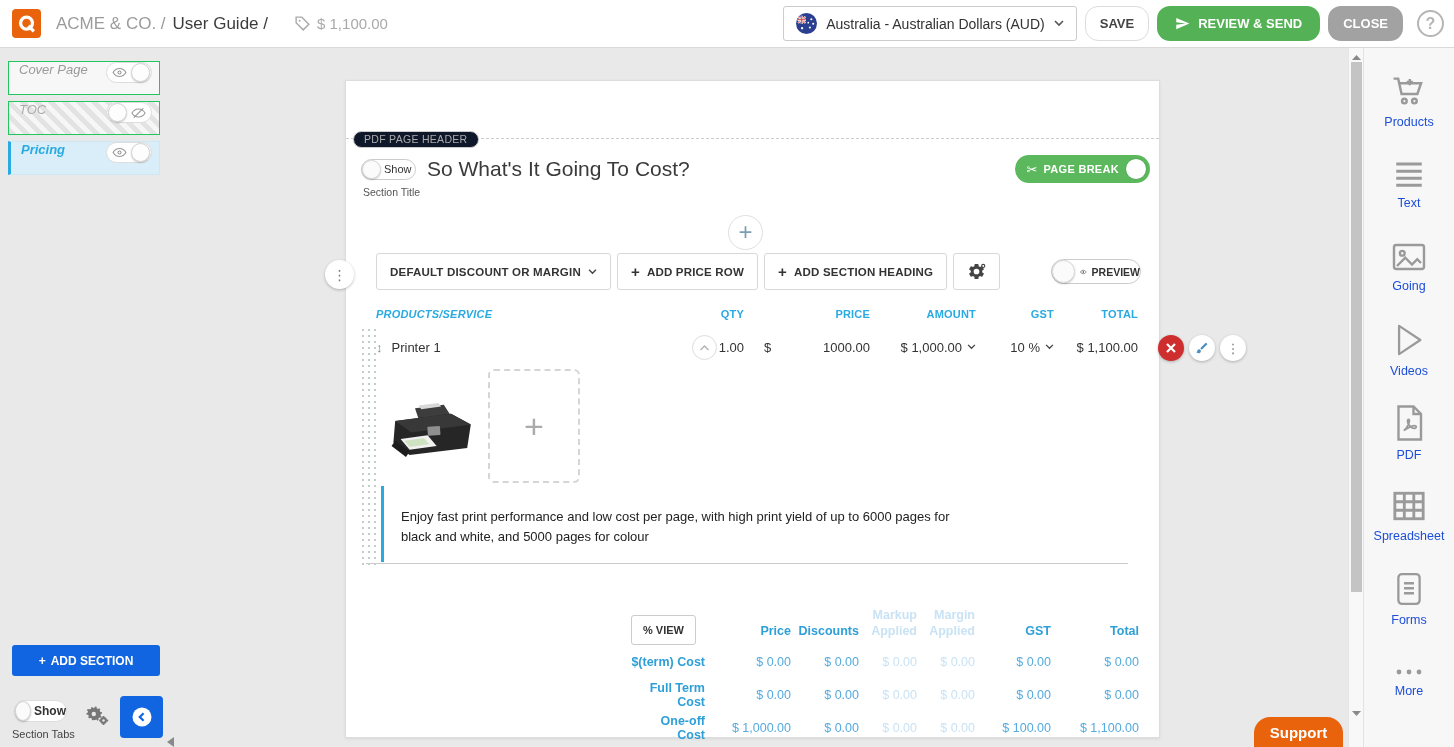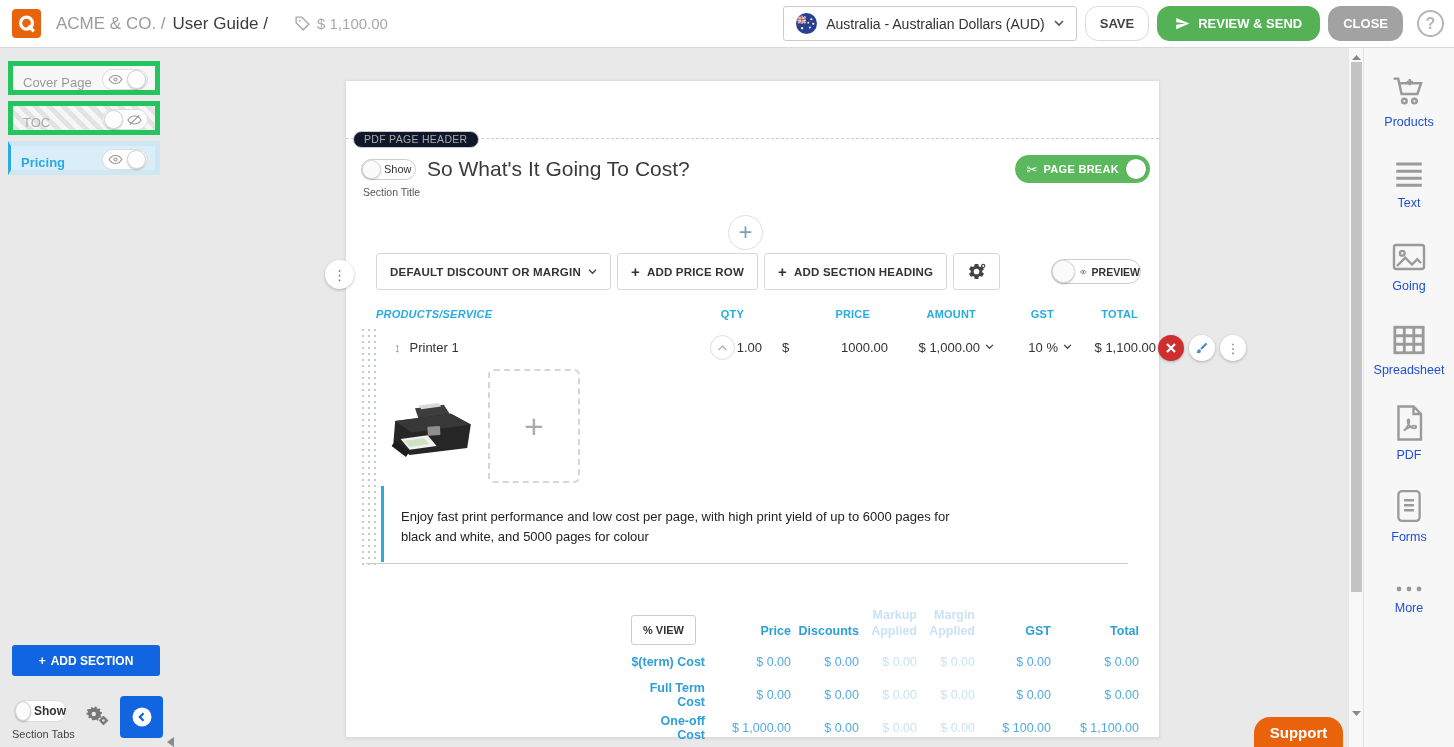--- a/index.html
+++ b/index.html
@@ -20,23 +20,23 @@
   .btn { height:35px; border-radius:13px; display:flex; align-items:center; gap:8px;
     padding:0 14px; font-size:13px; font-weight:bold; cursor:pointer; border:1px solid transparent; }
   .btn-save { background:#fff; border-color:#dcdcdc; color:#444; }
   .btn-send { background:#55b155; color:#fff; padding:0 17px; }
   .btn-close { background:#a2a2a2; color:#fff; }
   .help { width:27px; height:27px; border:2px solid #b5b5b5; border-radius:50%; color:#b5b5b5;
     font-size:16px; font-weight:bold; display:flex; align-items:center; justify-content:center; margin-left:6px; cursor:pointer; }
 
   
   .sidebar { position:absolute; top:48px; left:0; width:165px; bottom:0; background:#e9e9e9; z-index:20; }
-  .sec-item { width:152px; margin:0 0 6px 8px; height:34px; background:#f7f7f7; border:5px solid #22c55e;
-    display:flex; align-items:flex-end; justify-content:space-between; padding:0 7px 0 10px;
-    font-size:13px; color:#9a9a9a; cursor:pointer; }
+  .sec-item { width:152px; margin:0 0 6px 8px; height:34px; background:#f7f7f7; border:1px solid #22c55e;
+    display:flex; align-items:flex-start; justify-content:space-between; padding:0 7px 0 10px;
+    font-size:13px; color:#9a9a9a; cursor:pointer;font-style:italic; }
   .sec-item:first-child { margin-top:13px; }
   .sec-item.striped { background:repeating-linear-gradient(45deg,#e3e3e3 0 5px,#f6f6f6 5px 10px); color:#ababab; }
   .sec-item.active { background:#d9eef8; border-color:#cfe7f3; border-left:3px solid #29abe2;
     color:#29abe2; font-weight:bold; }
   .vis-toggle { width:46px; height:21px; background:#fff; border:1px solid #ddd; border-radius:11px;
     display:flex; align-items:center; padding:0 1px; cursor:pointer; }
   .vis-toggle .knob { width:19px; height:19px; background:#fdfdfd; border:1px solid #d5d5d5;
     border-radius:50%; box-shadow:0 1px 2px rgba(0,0,0,.2); flex:0 0 auto; }
   .vis-toggle .eyebox { flex:1; display:flex; align-items:center; justify-content:center; }
   .add-section { position:absolute; left:12px; bottom:71px; width:148px; height:31px; background:#1165e0;
@@ -88,21 +88,21 @@
     background:#fff; display:flex; align-items:center; gap:5px; cursor:pointer; }
   .preview-toggle .knob { width:23px; height:23px; background:#fbfbfb; border:1px solid #d8d8d8;
     border-radius:50%; box-shadow:0 1px 2px rgba(0,0,0,.2); flex:0 0 auto; }
   .preview-toggle .lbl { font-size:10.5px; font-weight:bold; color:#333; }
 
   .pgrid { display:grid; grid-template-columns:1fr 80px 126px 106px 78px 84px; align-items:center; }
   .price-head { position:absolute; top:227px; left:30px; width:762px; font-size:11px; font-weight:bold;
     color:#29abe2; letter-spacing:.2px; }
   .price-head div { text-align:right; }
   .price-head div:first-child { text-align:left;font-style:italic; }
-  .price-row { position:absolute; top:247px; left:48px; width:762px; height:38px; font-size:13px; color:#333; }
+  .price-row { position:absolute; top:247px; left:30px; width:762px; height:38px; font-size:13px; color:#333; }
   .cell-r { display:flex; justify-content:flex-end; align-items:center; gap:5px; }
   .prod-cell { display:flex; align-items:center; gap:9px; }
   .draggl { color:#888; font-size:13px; }
   .qty-cell { display:flex; align-items:center; justify-content:flex-end; gap:2px; }
   .chev-circle { width:25px; height:25px; border:1px solid #ddd; border-radius:50%; display:flex;
     align-items:center; justify-content:center; cursor:pointer; background:#fff; }
   .price-cell { display:flex; align-items:center; justify-content:space-between; padding-left:20px; }
   .row-actions { position:absolute; top:254px; left:812px; display:flex; gap:5px; z-index:5; }
   .act { width:26px; height:26px; border-radius:50%; display:flex; align-items:center; justify-content:center;
     cursor:pointer; box-shadow:0 1px 3px rgba(0,0,0,.25); background:#fff; }
@@ -494,35 +494,41 @@
   </div>
   <div class="tool">
     <svg width="36" height="30" viewBox="0 0 24 20">
       <rect x="2" y="2" width="20" height="16" rx="1.5"></rect>
       <circle cx="7.5" cy="7.5" r="1.6"></circle>
       <path d="M4 16l5.5-5.5 4.5 4.5 3.5-3.5 2.5 2.5"></path>
     </svg>
     <span>Going</span>
   </div>
   <div class="tool">
-    <svg width="34" height="32" viewBox="0 0 24 22" style="stroke-width:2">
-      <rect x="2" y="2" width="20" height="18"></rect>
-      <path d="M2 8h20M2 14h20M8.7 2v18M15.4 2v18"></path>
-    </svg>
-    <span>Spreadsheet</span>
+    <svg width="32" height="34" viewBox="0 0 20 24">
+      <path d="M3 2l15 10L3 22z" stroke-linejoin="round"></path>
+    </svg>
+    <span>Videos</span>
   </div>
   <div class="tool">
     <svg width="32" height="36" viewBox="0 0 20 24">
       <path d="M3 1h10l5 5v17H3z"></path>
         <path d="M13 1v5h5"></path>
       <path d="M6.5 17c2-1 4.5-6 3.5-7.2-1-1.2-2 2.5 1.5 5 2.6 1.8 4-.2 3-.8-1-.6-4 .5-8 3z" stroke-width="1.2"></path>
     </svg>
     <span>PDF</span>
   </div>
   <div class="tool">
+    <svg width="34" height="32" viewBox="0 0 24 22" style="stroke-width:2">
+      <rect x="2" y="2" width="20" height="18"></rect>
+      <path d="M2 8h20M2 14h20M8.7 2v18M15.4 2v18"></path>
+    </svg>
+    <span>Spreadsheet</span>
+  </div>
+  <div class="tool">
     <svg width="30" height="34" viewBox="0 0 20 24">
       <rect x="2.5" y="1.5" width="15" height="21" rx="2.5"></rect>
       <path d="M6.5 8h7M6.5 11.5h7M6.5 15h7" stroke-width="1.8"></path>
     </svg>
     <span>Forms</span>
   </div>
   <div class="tool">
     <svg width="30" height="10" viewBox="0 0 30 10">
       <circle cx="5" cy="5" r="2.4" fill="#9a9a9a" stroke="none"></circle>
       <circle cx="15" cy="5" r="2.4" fill="#9a9a9a" stroke="none"></circle>

